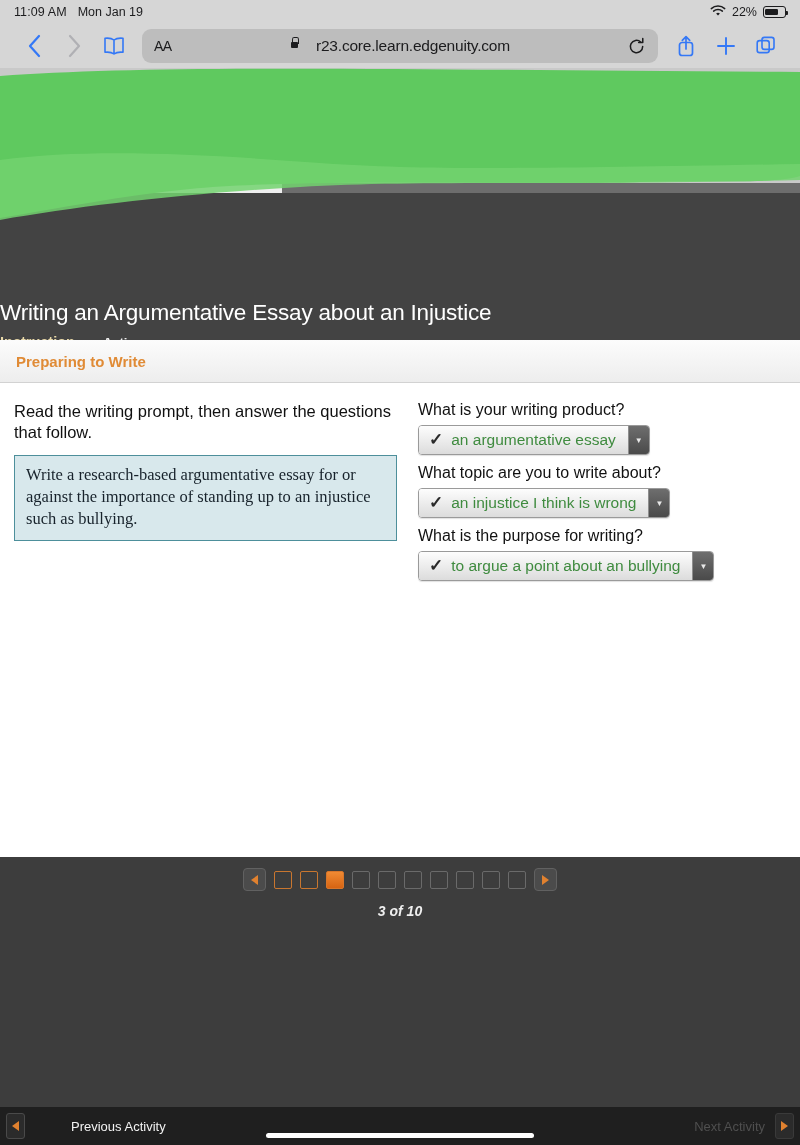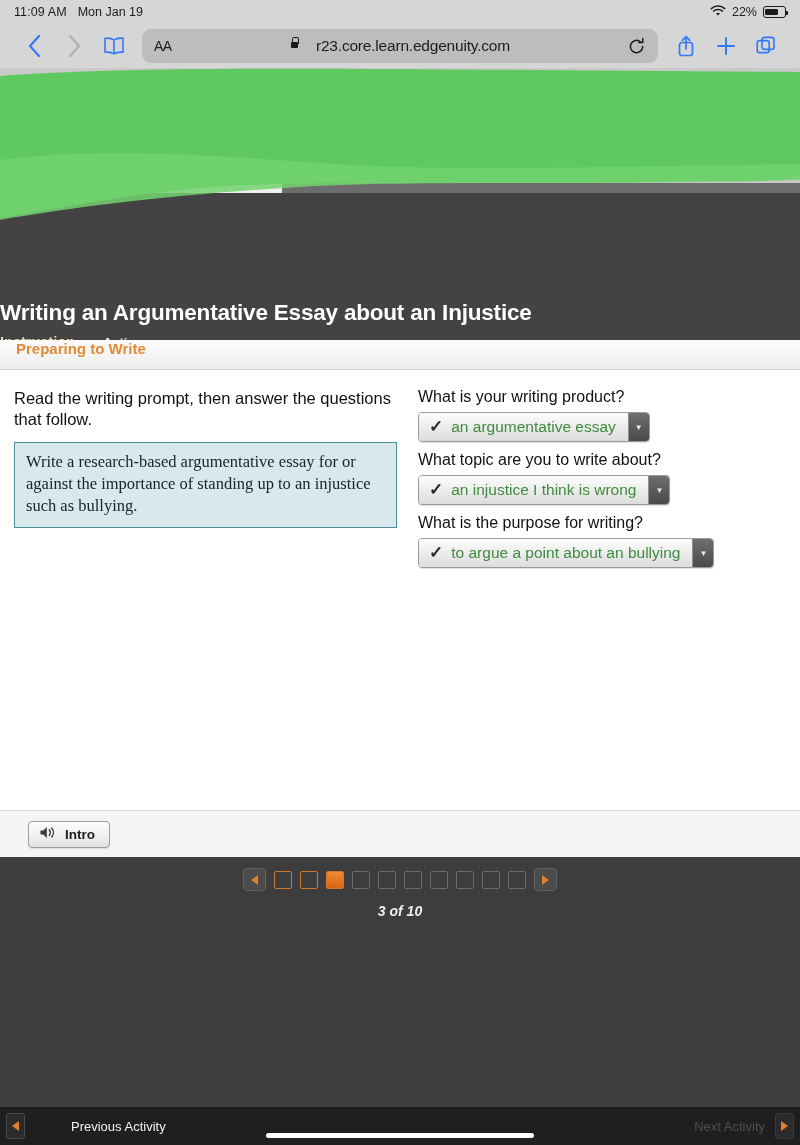--- a/index.html
+++ b/index.html
@@ -72,42 +72,42 @@
   .strip-grey { position:absolute; left:0; right:0; top:115px; height:10px;
     background:#6d6d6d; }
   .strip-white { position:absolute; left:0; width:282px; top:115px;
     height:10px; background:#efefef; }
 
   
   .highlight { position:absolute; left:0; top:0; width:800px; height:200px;
     pointer-events:none; }
 
   .course-title { position:absolute; left:0; top:232px; color:#fff;
-    font-size: 22.5px; font-weight: 700; letter-spacing:-.2px; }
+    font-size: 22.5px; font-weight: 400; letter-spacing:-.2px; }
   .tabs-row { position:absolute; left:0; top:266px;
     display:flex; align-items:baseline; gap: 28px; }
   .tab-instruction { color:#e8d8a8; font-size:14.5px; font-weight:700; }
   .tab-active { color:#efefef; font-size:13px; font-weight:600; }
 
   
   .toolstrip { position:absolute; left:0; top:293px; height:47px;
     background:#2f2f2f; display:flex; align-items:center; }
   .tool {
     width:52px; height:47px; display:flex; align-items:center;
     justify-content:center; position:relative;
   }
   .tool::after { content:''; position:absolute; right:2px; bottom:2px;
     border-left:5px solid transparent; border-bottom:5px solid #8a8a8a; }
 
   
   .lesson { position:absolute; left:0; top:340px; width:800px; height:470px;
     background:#fff; }
   .section-bar {
-    height:30px; background: linear-gradient(#fcfcfc,#ededed);
-    border-bottom:1px solid #d2d2d2; display:flex; 
+    height:43px; background: linear-gradient(#fcfcfc,#ededed);
+    border-bottom:1px solid #d2d2d2; display:flex; align-items:center;
     padding-left:16px;
   }
   .section-title { color:#e08b36; font-size:15px; font-weight:700; }
   .cols { display:flex; padding: 18px 0 0 0; }
   .col-left { width: 415px; padding: 0 18px 0 14px; }
   .col-right { width: 385px; padding: 0 14px 0 3px; }
   .lead { font-size:16.5px; color:#111; line-height:1.28; }
   .prompt-box {
     margin-top: 12px; background:#d8e8ec; border:1px solid #4d8f9b;
     padding: 8px 11px 10px 11px;
@@ -337,32 +337,20 @@
               <span>to argue a point about an bullying</span>
             </span>
             <span class="dd-arrow">▼</span>
           </div>
         </div>
 
       </div>
     </div>
   </div>
 
-  <div class="audiobar">
-    <span class="intro-btn">
-      <span>
-        <svg width="17" height="15" viewBox="0 0 17 15">
-            <path d="M1.5 5.4h2.8L7.8 2v11L4.3 9.6H1.5z" fill="#3a3a3a"></path>
-            <path d="M10.3 4.8a4.4 4.4 0 0 1 0 5.4" stroke="#3a3a3a" stroke-width="1.4" fill="none" stroke-linecap="round"></path>
-            <path d="M12.7 3a7 7 0 0 1 0 9" stroke="#3a3a3a" stroke-width="1.4" fill="none" stroke-linecap="round"></path>
-          </svg>
-      </span>
-      <span>Intro</span>
-    </span>
-  </div>
 
   <div class="pager-zone">
     <div class="pager">
       <span class="pg-nav">
           <i class="tri-l"></i>
         </span>
       <span class="pg-sq visited"></span>
       <span class="pg-sq visited"></span>
       <span class="pg-sq current"></span>
       <span class="pg-sq"></span>

